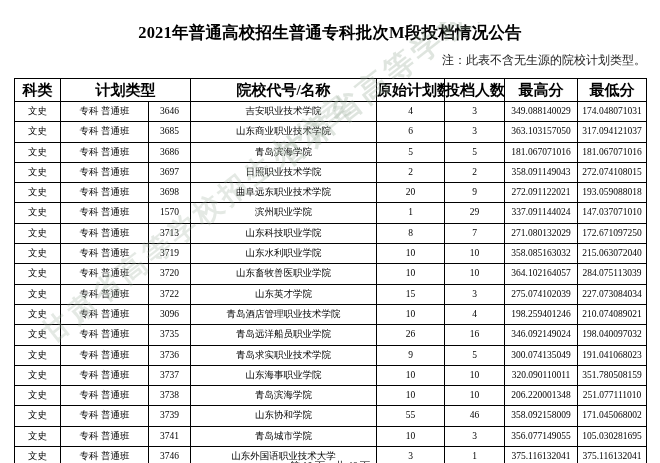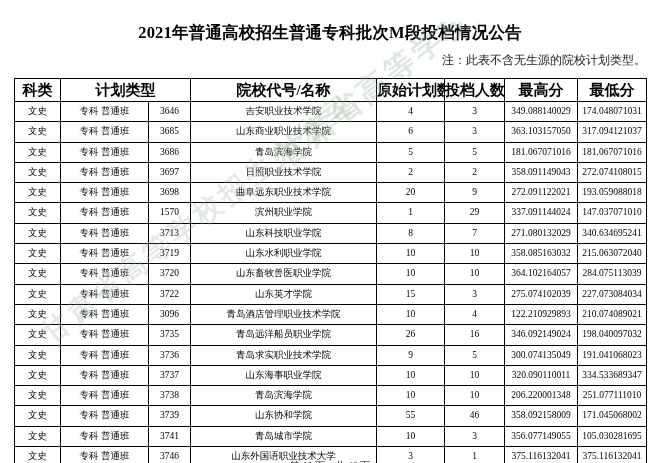--- a/index.html
+++ b/index.html
@@ -204,21 +204,21 @@
           <td>147.037071010</td>
         </tr>
         <tr>
           <td>文史</td>
           <td style="text-align: center;">专科 普通班</td>
           <td>3713</td>
           <td>山东科技职业学院</td>
           <td>8</td>
           <td>7</td>
           <td>271.080132029</td>
-          <td>340.634695241</td>
+          <td>172.671097250</td>
         </tr>
         <tr>
           <td>文史</td>
           <td style="text-align: center;">专科 普通班</td>
           <td>3719</td>
           <td>山东水利职业学院</td>
           <td>10</td>
           <td>10</td>
           <td>358.085163032</td>
           <td>215.063072040</td>
@@ -243,21 +243,21 @@
           <td>275.074102039</td>
           <td>227.073084034</td>
         </tr>
         <tr>
           <td>文史</td>
           <td style="text-align: center;">专科 普通班</td>
           <td>3096</td>
           <td>青岛酒店管理职业技术学院</td>
           <td>10</td>
           <td>4</td>
-          <td>122.210929893</td>
+          <td>198.259401246</td>
           <td>210.074089021</td>
         </tr>
         <tr>
           <td>文史</td>
           <td style="text-align: center;">专科 普通班</td>
           <td>3735</td>
           <td>青岛远洋船员职业学院</td>
           <td>26</td>
           <td>16</td>
           <td>346.092149024</td>
@@ -274,21 +274,21 @@
           <td>191.041068023</td>
         </tr>
         <tr>
           <td>文史</td>
           <td style="text-align: center;">专科 普通班</td>
           <td>3737</td>
           <td>山东海事职业学院</td>
           <td>10</td>
           <td>10</td>
           <td>320.090110011</td>
-          <td>334.533689347</td>
+          <td>351.780508159</td>
         </tr>
         <tr>
           <td>文史</td>
           <td style="text-align: center;">专科 普通班</td>
           <td>3738</td>
           <td>青岛滨海学院</td>
           <td>10</td>
           <td>10</td>
           <td>206.220001348</td>
           <td>251.077111010</td>

